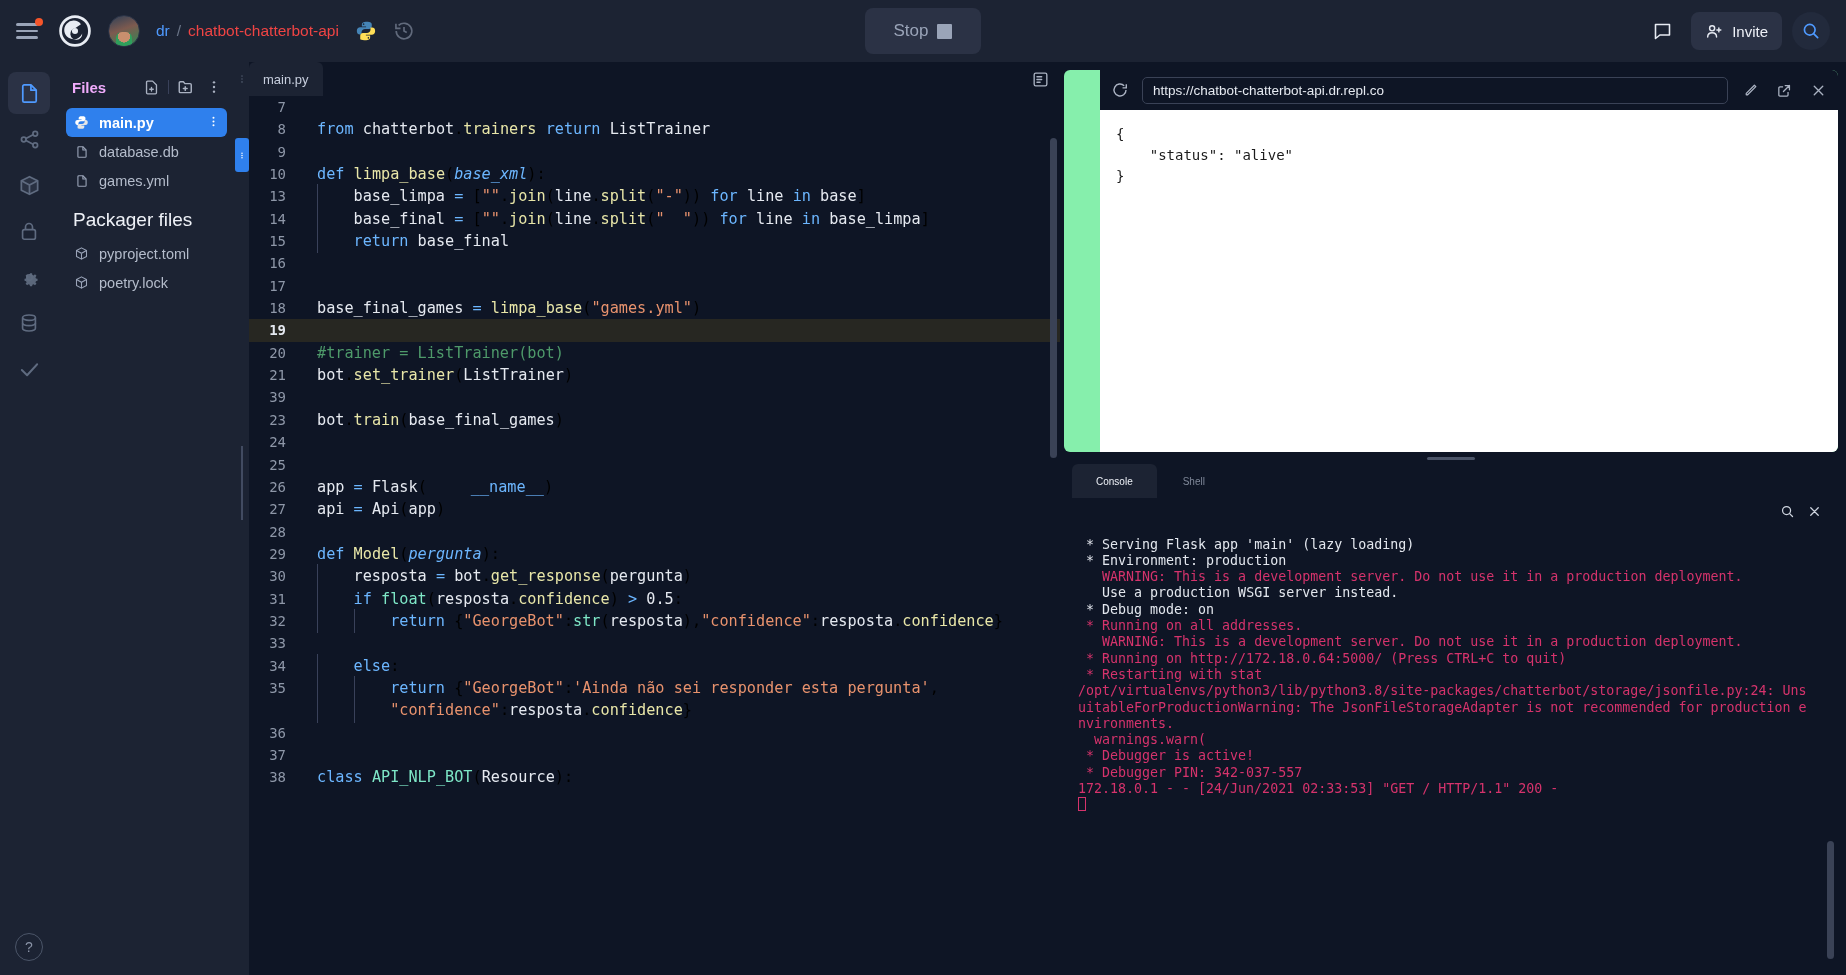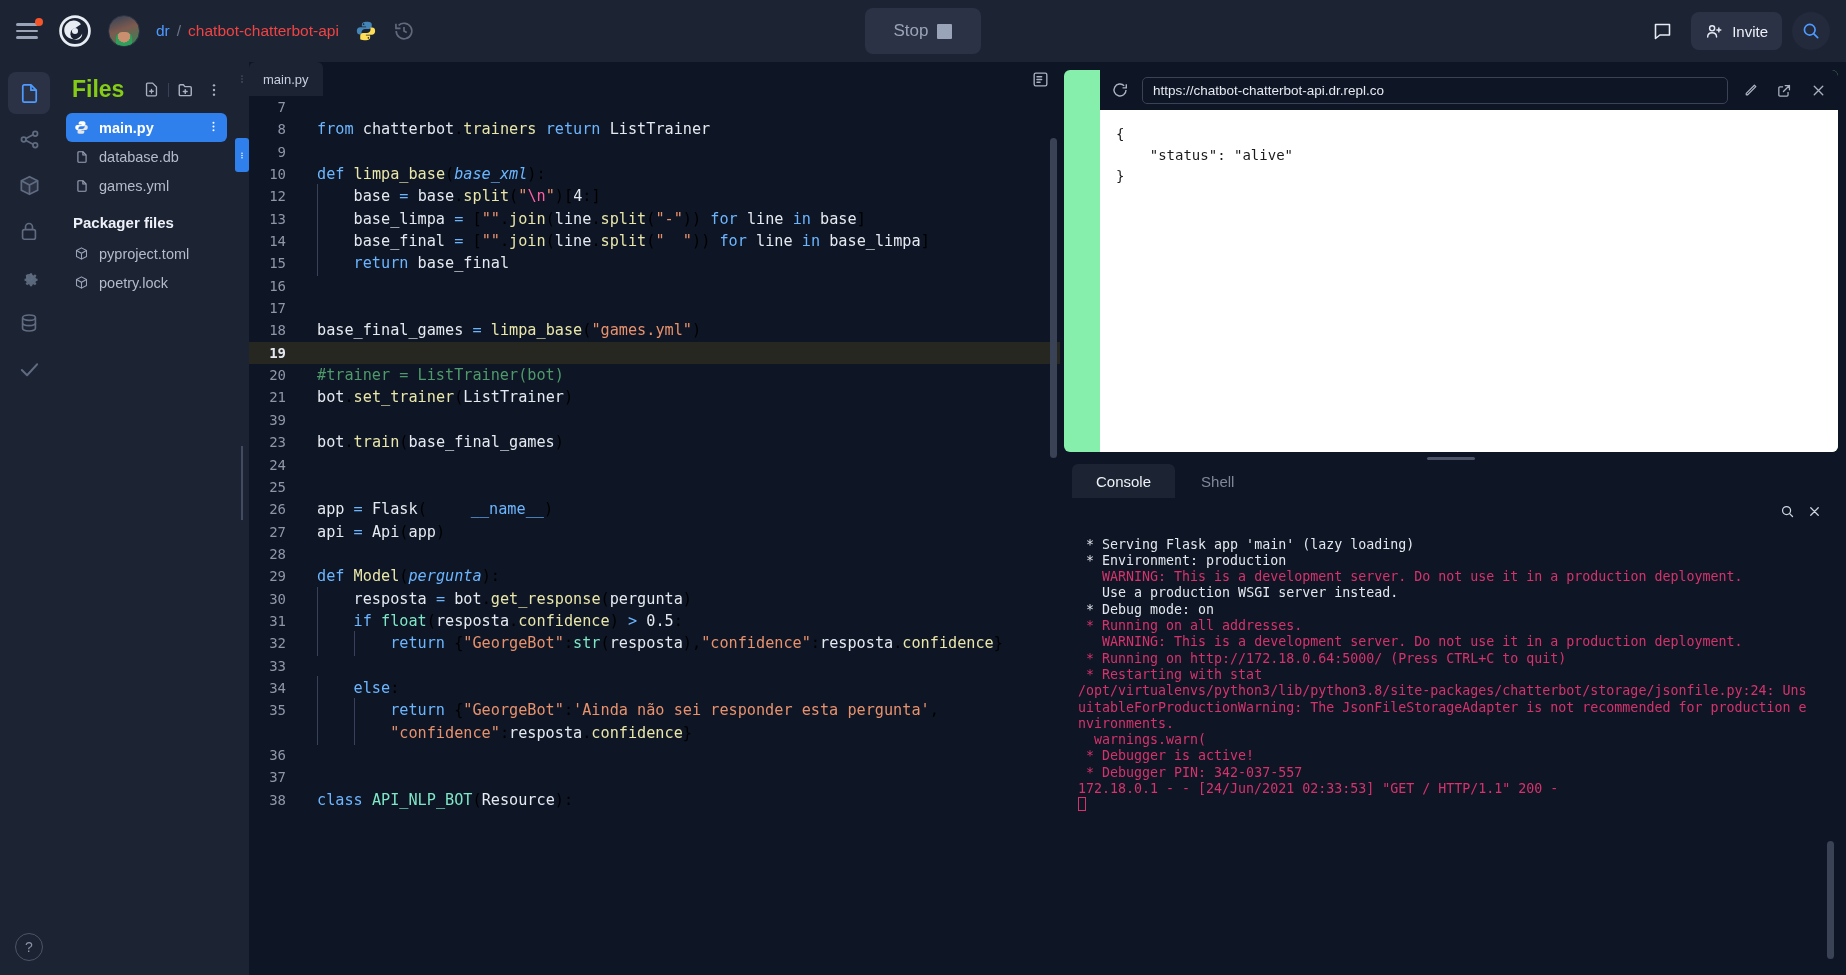--- a/index.html
+++ b/index.html
@@ -95,34 +95,34 @@
     font-size: 14px; cursor: pointer;
   }
 
   
   .files-pane {
     width: 177px; flex: 0 0 177px; background: #1c2333;
     padding: 14px 8px 0 8px;
     display: flex; flex-direction: column;
   }
   .files-head { display: flex; align-items: center; gap: 6px; padding: 0 2px 10px 6px; }
-  .files-title { font-size: 23px; font-weight: 700; color: #84cc16; text-align: center; }
+  .files-title { font-size: 15px; font-weight: 700; color: #f0abfc; text-align: center; }
   .files-head .sp { margin-left: auto; }
   .fh-icon { width: 22px; height: 22px; display:flex; align-items:center; justify-content:center;
              color: #aab2c2; cursor: pointer; }
   .fh-div { width: 1px; height: 14px; background: #39415a; }
   .file-row {
     display: flex; align-items: center; gap: 9px;
     height: 29px; padding: 0 7px; border-radius: 6px;
     color: #b4bccb; font-size: 14.5px; cursor: pointer;
   }
   .file-row.selected { background: #2f80ed; color: #ffffff; font-weight: 600; }
   .file-row .fi { width: 17px; display: flex; align-items: center; justify-content: center; flex: 0 0 17px; }
   .file-row .kebab { margin-left: auto; color: #ffffff; }
-  .pkg-title { font-size: 15px; font-weight: 700; color: #eef1f7; padding: 14px 0 8px 7px; }
+  .pkg-title { font-size: 19px; font-weight: 400; color: #eef1f7; padding: 14px 0 8px 7px; }
 
   
   .editor-col { flex: 1; min-width: 0; display: flex; flex-direction: column; background: #0e1525; }
   .tabbar { height: 34px; flex: 0 0 34px; background: #0e1525; display: flex; align-items: stretch;
             position: relative; }
   .gutter-handle { width: 14px; flex: 0 0 14px; background: #1c2333; display: flex;
                    align-items: center; justify-content: center; color: #4c5669; font-size: 13px; }
   .tab {
     background: #1c2333; color: #c7cedd; font-size: 13px;
     padding: 0 14px; display: flex; align-items: center;
@@ -194,21 +194,21 @@
     font-family: "Liberation Sans", sans-serif; outline: none;
   }
   .wv-frame { flex: 1; background: #ffffff; padding: 14px 16px;
               font-family: "DejaVu Sans Mono", monospace; font-size: 14px;
               color: #1b1b1b; line-height: 21px; white-space: pre; overflow: hidden; }
   .splitter { height: 12px; flex: 0 0 12px; display: flex; align-items: center; justify-content: center; }
   .splitter .bar { width: 48px; height: 3px; background: #4b5468; border-radius: 2px; }
 
   .console-pane { flex: 1; display: flex; flex-direction: column; min-height: 0; }
   .con-tabs { height: 34px; flex: 0 0 34px; display: flex; align-items: stretch; padding-left: 8px; gap: 2px; }
-  .con-tab { padding: 0 24px; display: flex; align-items: center; font-size: 15px;
+  .con-tab { padding: 0 24px; display: flex; align-items: center; font-size: 10px;
              color: #7f8899; border-top-left-radius: 6px; border-top-right-radius: 6px; cursor: pointer; }
   .con-tab.active { background: #1c2333; color: #eef1f7; }
   .con-body {
     flex: 1; background: #0e1525; position: relative; overflow: hidden;
     font-family: "DejaVu Sans Mono", monospace; font-size: 13.3px; line-height: 16.3px;
     padding: 6px 26px 16px 14px; white-space: pre-wrap; word-break: break-all;
   }
   .con-white { color: #e3e7ee; }
   .con-red { color: #d6336c; }
   .con-tools { position: absolute; right: 16px; top: 6px; display: flex; gap: 12px; align-items: center; }
@@ -452,21 +452,20 @@
                 <circle cx="12" cy="19" r="2.2"></circle>
             </svg>
           </div>
           <div class="thin"></div>
         </div>
         <div class="code-area" id="code-area">
           <div class="code-line"><span class="ln">7</span><span class="ctext"></span></div>
             <div class="code-line"><span class="ln">8</span><span class="ctext"><span class="k">from</span> <span class="var">chatterbot</span>.<span class="fn">trainers</span> <span class="k">return</span> <span class="var">ListTrainer</span></span></div>
             <div class="code-line"><span class="ln">9</span><span class="ctext"></span></div>
             <div class="code-line"><span class="ln">10</span><span class="ctext"><span class="k">def</span> <span class="fn">limpa_base</span>(<span class="pv">base_xml</span>):</span></div>
-            <div class="code-line"><span class="ln">12</span><span class="ctext"><span class="indent">    </span><span class="var">base</span> <span class="op">=</span> <span class="var">base</span>.<span class="fn">split</span>(<span class="st">"</span><span class="esc">\n</span><span class="st">"</span>)[<span class="num">4</span>:]</span></div>
             <div class="code-line"><span class="ln">13</span><span class="ctext"><span class="indent">    </span><span class="var">base_limpa</span> <span class="op">=</span> [<span class="st">""</span>.<span class="fn">join</span>(<span class="var">line</span>.<span class="fn">split</span>(<span class="st">"-"</span>)) <span class="k">for</span> <span class="var">line</span> <span class="k">in</span> <span class="var">base</span>]</span></div>
             <div class="code-line"><span class="ln">14</span><span class="ctext"><span class="indent">    </span><span class="var">base_final</span> <span class="op">=</span> [<span class="st">""</span>.<span class="fn">join</span>(<span class="var">line</span>.<span class="fn">split</span>(<span class="st">"  "</span>)) <span class="k">for</span> <span class="var">line</span> <span class="k">in</span> <span class="var">base_limpa</span>]</span></div>
             <div class="code-line"><span class="ln">15</span><span class="ctext"><span class="indent">    </span><span class="k">return</span> <span class="var">base_final</span></span></div>
             <div class="code-line"><span class="ln">16</span><span class="ctext"></span></div>
             <div class="code-line"><span class="ln">17</span><span class="ctext"></span></div>
             <div class="code-line"><span class="ln">18</span><span class="ctext"><span class="var">base_final_games</span> <span class="op">=</span> <span class="fn">limpa_base</span>(<span class="st">"games.yml"</span>)</span></div>
             <div class="code-line active"><span class="ln">19</span><span class="ctext"></span></div>
             <div class="code-line"><span class="ln">20</span><span class="ctext"><span class="cm">#trainer = ListTrainer(bot)</span></span></div>
             <div class="code-line"><span class="ln">21</span><span class="ctext"><span class="var">bot</span>.<span class="fn">set_trainer</span>(<span class="var">ListTrainer</span>)</span></div>
             <div class="code-line"><span class="ln">39</span><span class="ctext"></span></div>

